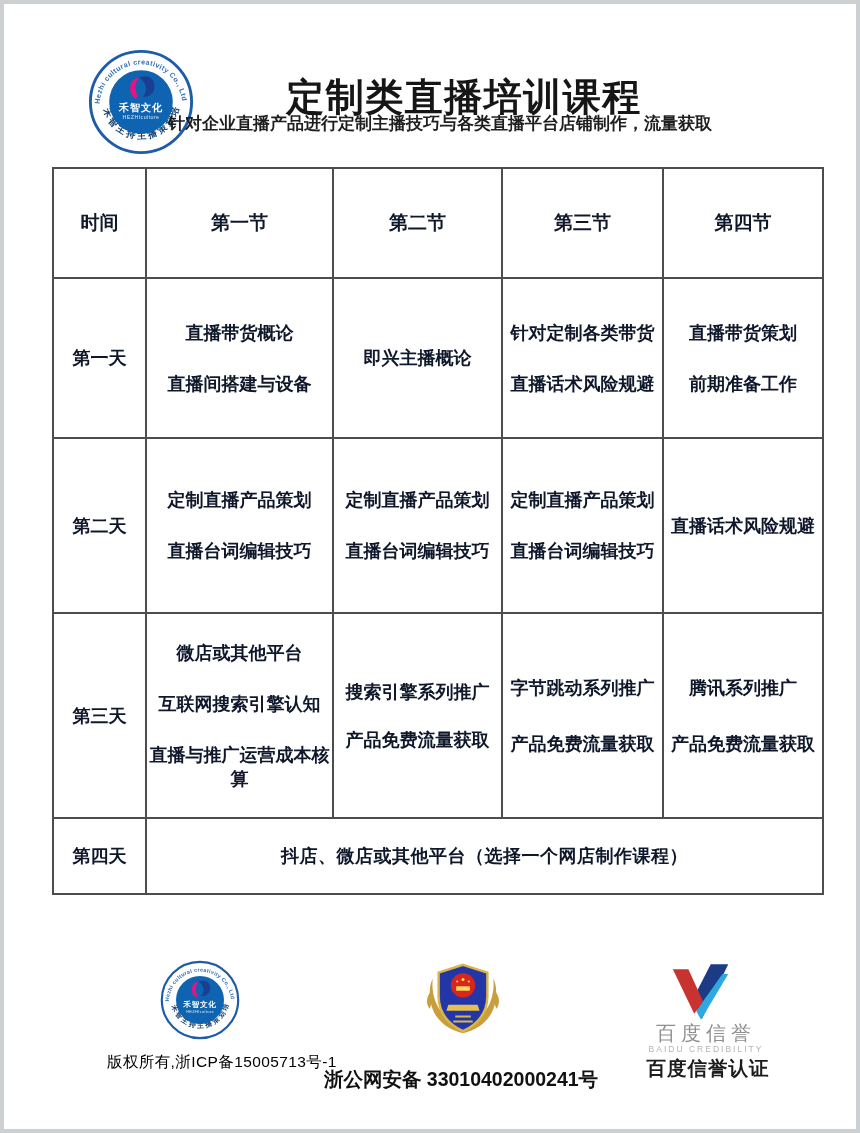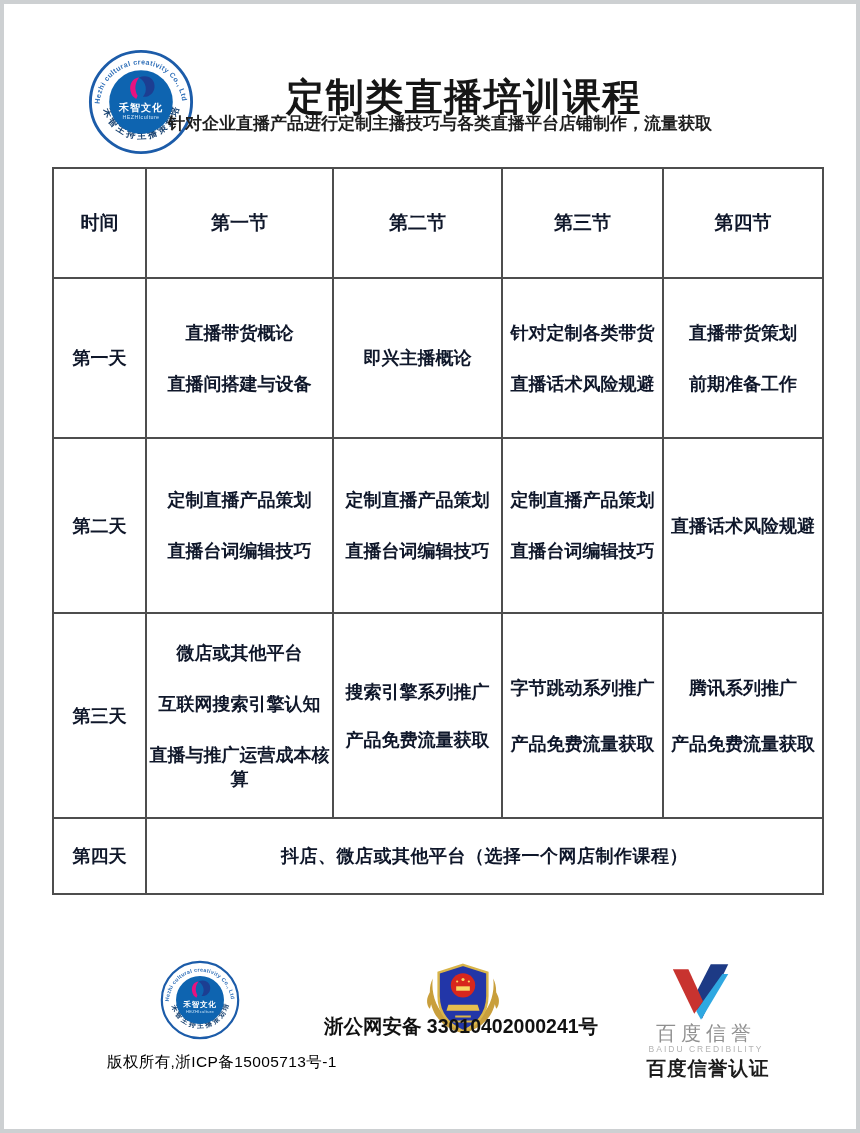--- a/index.html
+++ b/index.html
@@ -56,21 +56,21 @@
   .lines { display: flex; flex-direction: column; gap: 27px; align-items: center; justify-content: center; }
   td.merged { text-align: left; padding-left: 9px; font-size: 19px; letter-spacing: 0.5px; }
 
   
   .copyright {
     position: absolute; left: 103px; top: 1048px;
     font-size: 15.5px; color: #000000; letter-spacing: 0.4px; white-space: nowrap;
   }
   .police-badge { position: absolute; left: 420px; top: 956px; width: 78px; height: 78px; }
   .police-text {
-    position: absolute; left: 297px; top: 1009px; width: 320px;
+    position: absolute; left: 297px; top: 1062px; width: 320px;
     text-align: center; font-size: 19.5px; font-weight: bold; color: #111; white-space: nowrap;
   }
   .baidu-v { position: absolute; left: 664px; top: 960px; width: 68px; height: 57px; }
   .baidu-name {
     position: absolute; left: 611px; top: 1016px; width: 182px;
     text-align: center; font-size: 20px; font-weight: 400; color: #8f8f8f;
     letter-spacing: 5px; white-space: nowrap;
   }
   .baidu-sub {
     position: absolute; left: 611px; top: 1040px; width: 182px;

